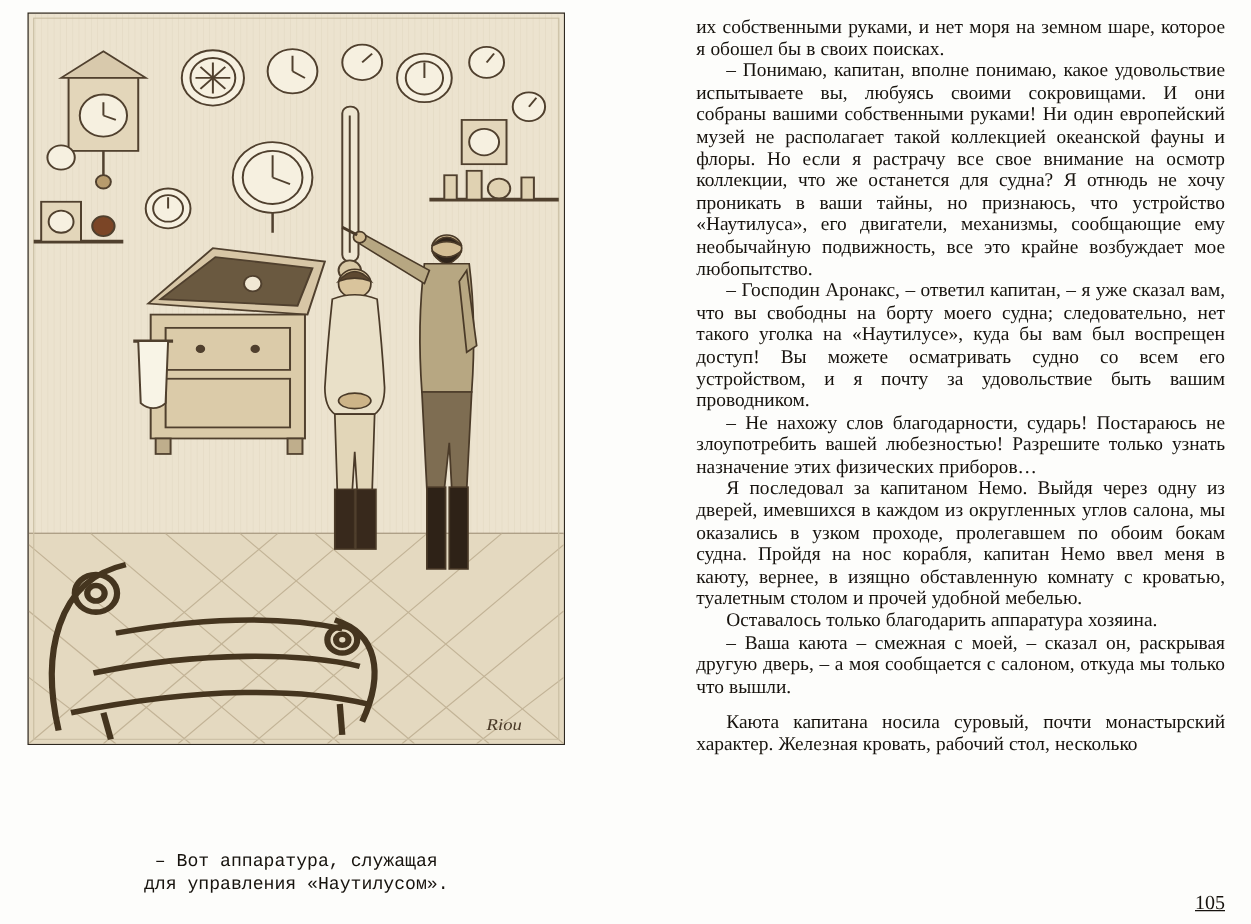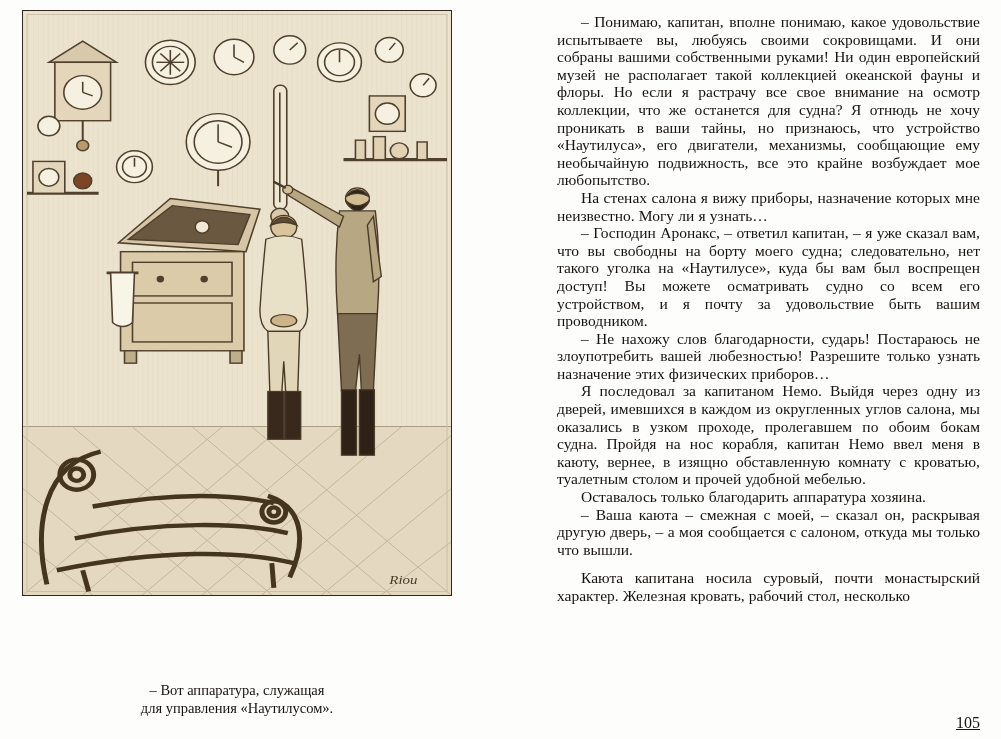--- a/index.html
+++ b/index.html
@@ -23,20 +23,21 @@
     background: #efe7d6;
     box-sizing: border-box;
     margin: 0;
   }
   .illustration-frame svg { display: block; width: 100%; height: 100%; }
   .caption {
     position: absolute; left: 22px; top: 682px; width: 430px;
     text-align: center;
     font-size: 14.5px; line-height: 17.5px;
     color: #17130e;
+    font-family: Liberation Mono, monospace;
   }
 
   
   .page-right { position: absolute; left: 500px; top: 0; width: 501px; height: 739px; }
   .text-column {
     position: absolute; left: 57px; top: 13px; width: 423px;
   }
   .text-column p.para {
     margin: 0;
     font-size: 15.5px;
@@ -243,22 +244,22 @@
     </figure>
 
     <figcaption class="caption">
       <div>– Вот аппаратура, служащая</div>
       <div>для управления «Наутилусом».</div>
     </figcaption>
   </div>
 
   <div class="page-right">
     <div class="text-column">
+        <p class="para">их собственными руками, и нет моря на земном шаре, которое я обошел бы в своих поисках.</p>
         <p class="para indent">– Понимаю, капитан, вполне понимаю, какое удовольствие испытываете вы, любуясь своими сокровищами. И они собраны вашими собственными руками! Ни один европейский музей не располагает такой коллекцией океанской фауны и флоры. Но если я растрачу все свое внимание на осмотр коллекции, что же останется для судна? Я отнюдь не хочу проникать в ваши тайны, но признаюсь, что устройство «Наутилуса», его двигатели, механизмы, сообщающие ему необычайную подвижность, все это крайне возбуждает мое любопытство.</p>
-        <p class="para indent">На стенах салона я вижу приборы, назначение которых мне неизвестно. Могу ли я узнать…</p>
         <p class="para indent">– Господин Аронакс, – ответил капитан, – я уже сказал вам, что вы свободны на борту моего судна; следовательно, нет такого уголка на «Наутилусе», куда бы вам был воспрещен доступ! Вы можете осматривать судно со всем его устройством, и я почту за удовольствие быть вашим проводником.</p>
         <p class="para indent">– Не нахожу слов благодарности, сударь! Постараюсь не злоупотребить вашей любезностью! Разрешите только узнать назначение этих физических приборов…</p>
         <p class="para indent">Я последовал за капитаном Немо. Выйдя через одну из дверей, имевшихся в каждом из округленных углов салона, мы оказались в узком проходе, пролегавшем по обоим бокам судна. Пройдя на нос корабля, капитан Немо ввел меня в каюту, вернее, в изящно обставленную комнату с кроватью, туалетным столом и прочей удобной мебелью.</p>
         <p class="para indent">Оставалось только благодарить аппаратура хозяина.</p>
         <p class="para indent">– Ваша каюта – смежная с моей, – сказал он, раскрывая другую дверь, – а моя сообщается с салоном, откуда мы только что вышли.</p>
         <p class="para indent gap">Каюта капитана носила суровый, почти монастырский характер. Железная кровать, рабочий стол, несколько</p>
       </div>
     <div class="page-number">105</div>
   </div>
 

